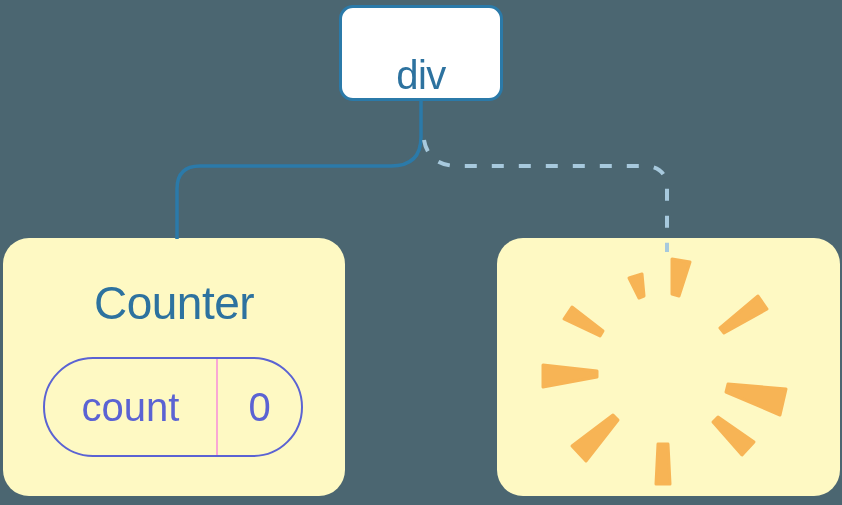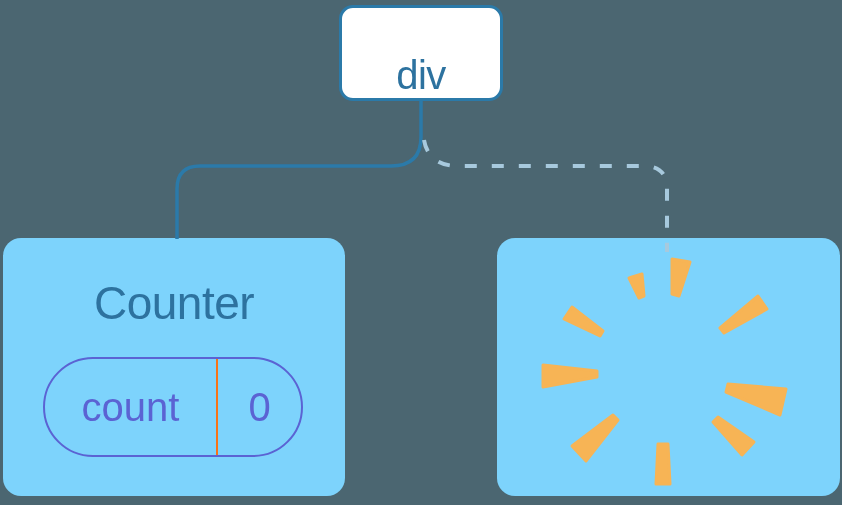--- a/index.html
+++ b/index.html
@@ -37,22 +37,22 @@
   }
   .root-node .label {
     color: #2D729F;
     font-size: 40px;
     font-weight: 500;
     letter-spacing: -0.5px;
   }
 
   .card {
     position: absolute;
-    background: #7dd3fc;
-    border-radius: 18px;
+    background: #fef9c3;
+    border-radius: 26px;
     z-index: 1;
   }
 
   
   .counter-card { left: 3px; top: 238px; width: 342px; height: 258px; }
   .counter-title {
     position: absolute;
     top: 42px; left: 0;
     width: 100%;
     text-align: center;
@@ -72,21 +72,21 @@
     display: flex;
     color: #5B63D3;
     overflow: hidden;
   }
   .pill-key {
     width: 171px;
     display: flex;
     align-items: center;
     justify-content: center;
     font-size: 40px;
-    border-right: 2px solid #f97316;
+    border-right: 2px solid #f9a8d4;
   }
   .pill-value {
     flex: 1;
     display: flex;
     align-items: center;
     justify-content: center;
     font-size: 40px;
   }
 
   

